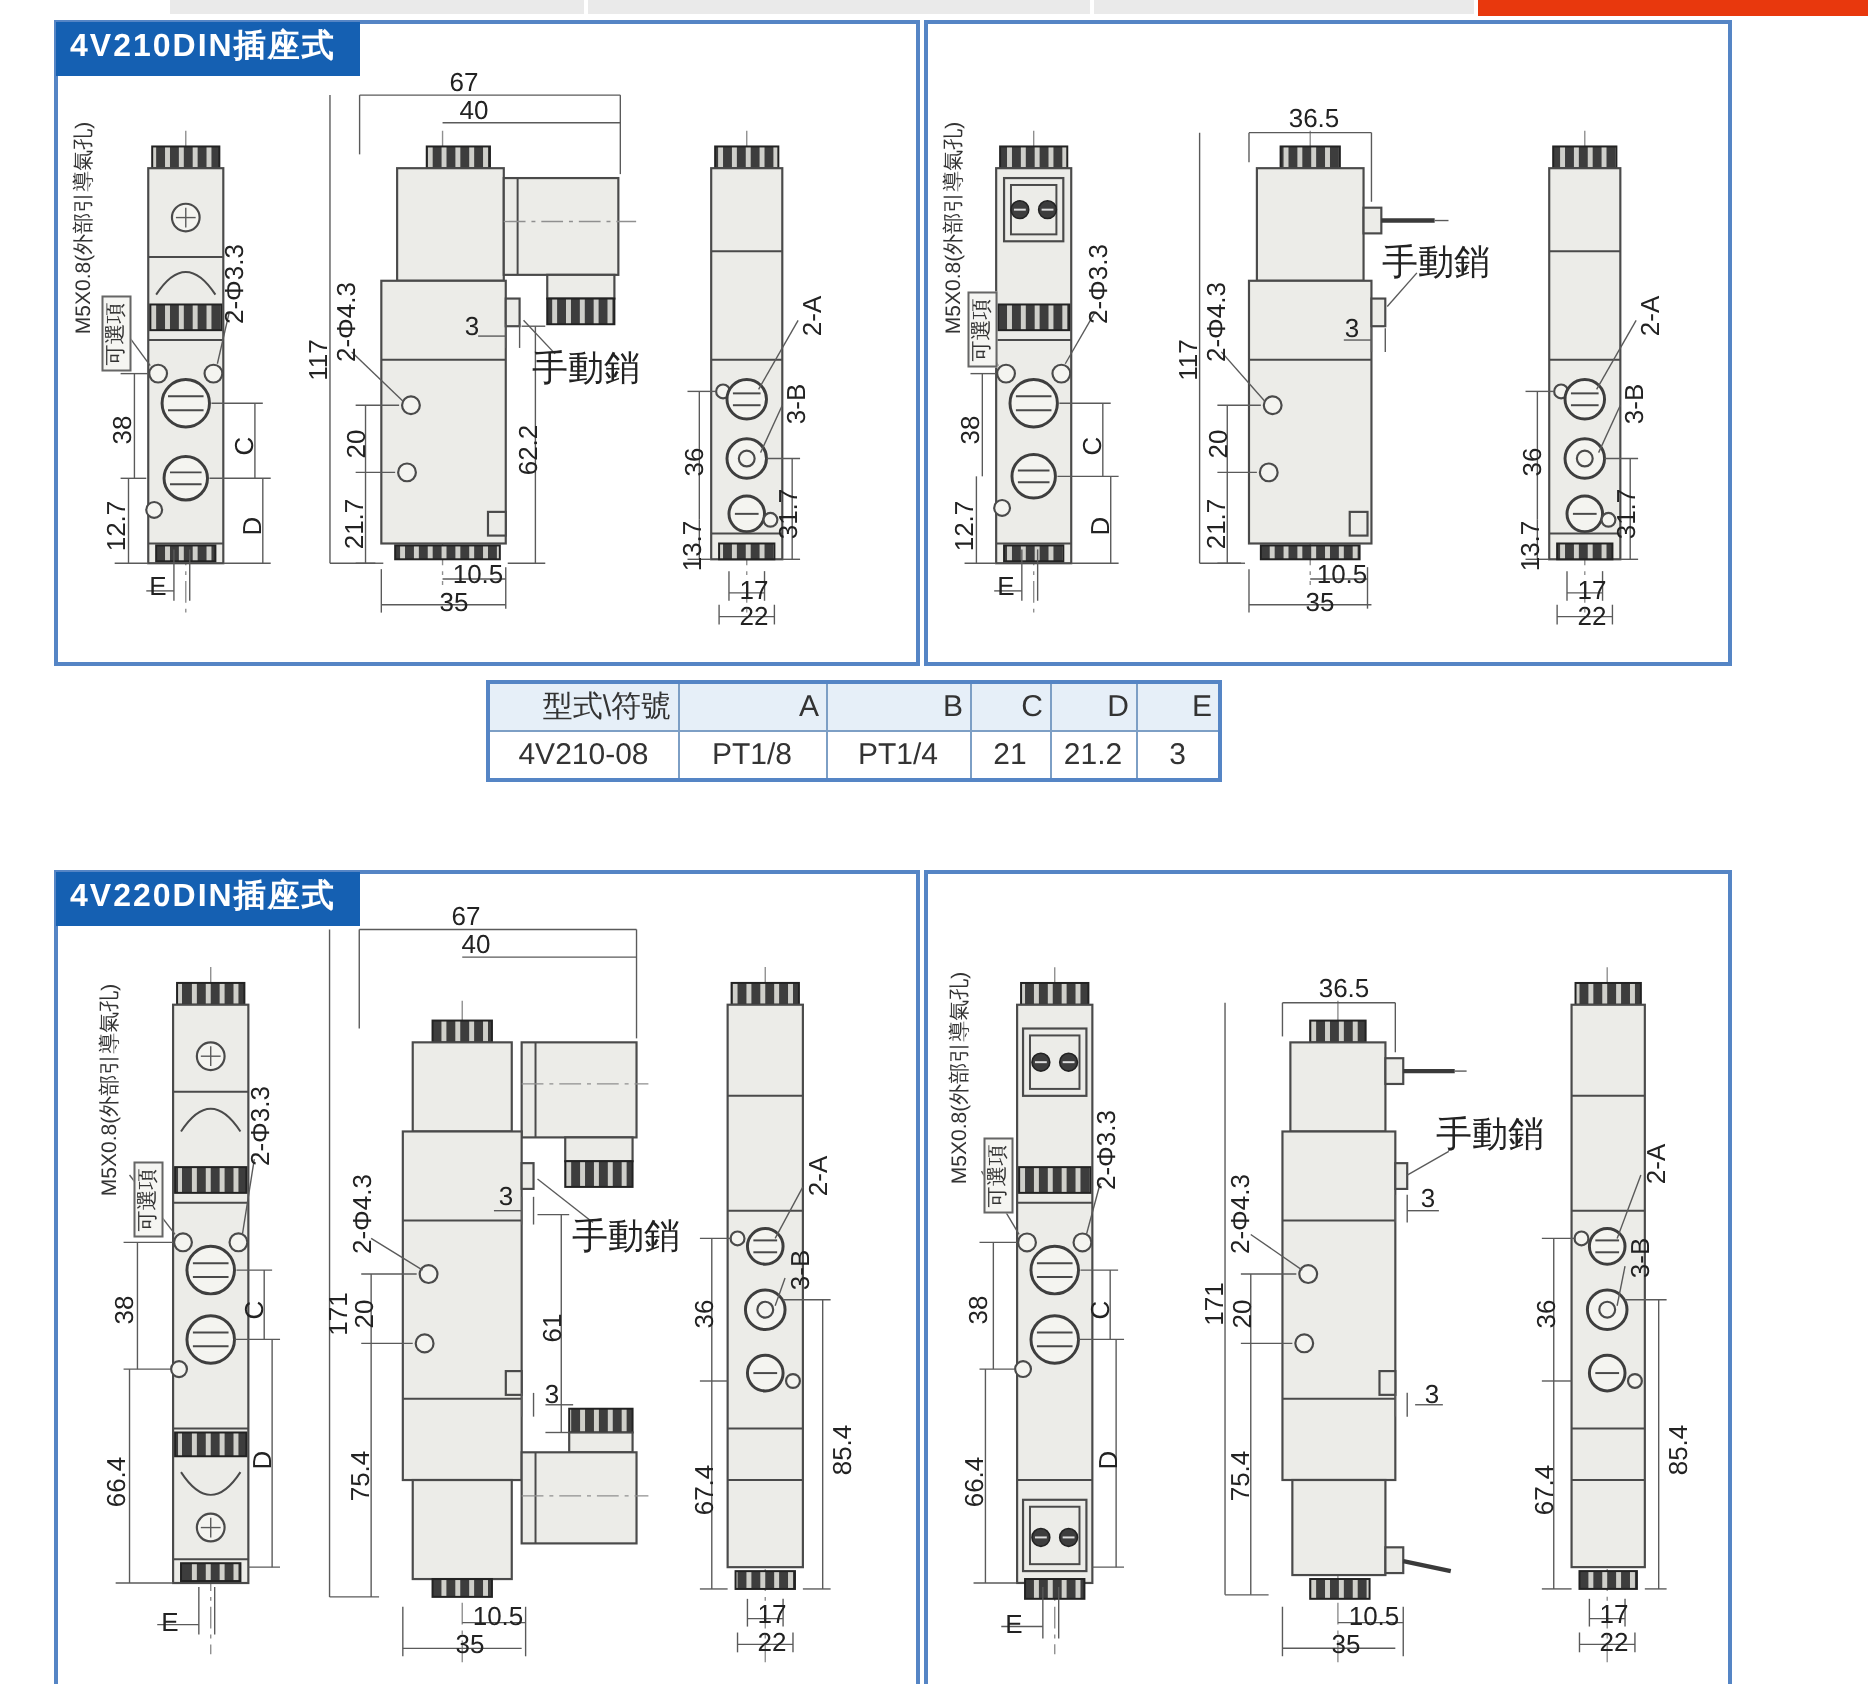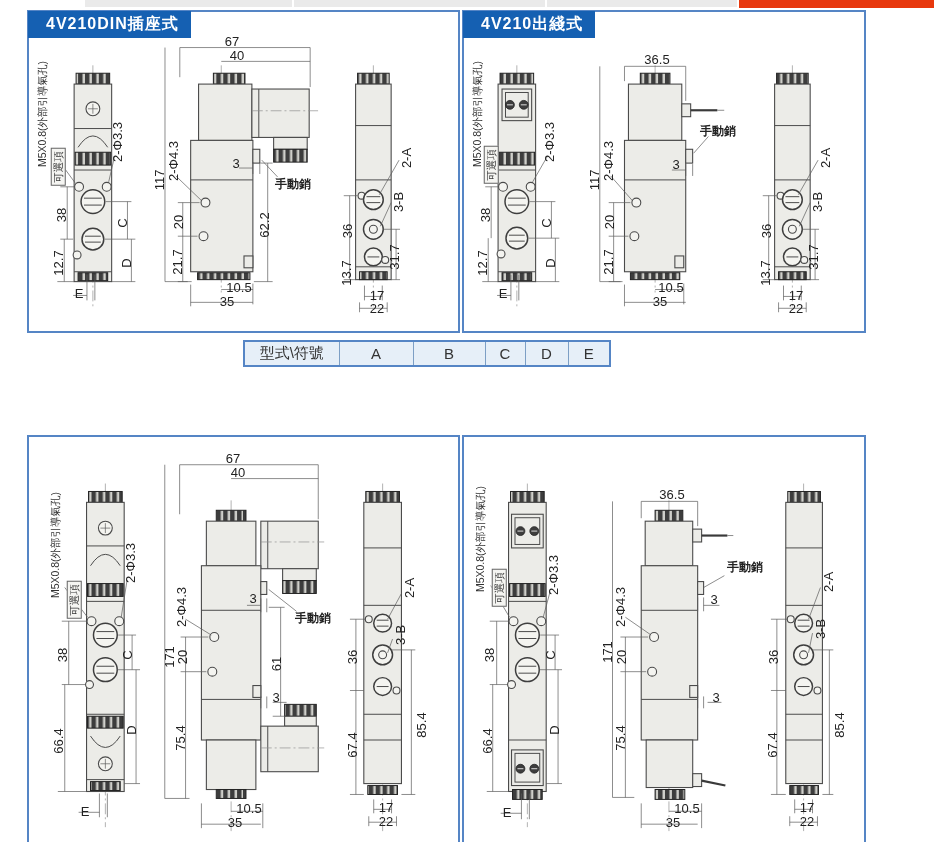--- a/index.html
+++ b/index.html
@@ -11,48 +11,48 @@
   .topstrip{position:absolute;left:85px;top:0;width:652px;height:7px;background:#eaeaea;}
   .tick{position:absolute;top:0;width:2px;height:7px;background:#fff;}
   .accent{position:absolute;left:739px;top:0;width:195px;height:8px;
           background:var(--accent-orange,#e8380d);}
 
   
   .panel{position:absolute;border:2px solid var(--border-blue,#5585c5);
          background:#fff;box-sizing:border-box;}
   .panel-header{position:absolute;top:-1px;left:-1px;
          background:var(--header-blue,#1560b2);color:#fff;font-weight:700;
-         font-size:16px;line-height:20px;padding:3px 12px 4px 18px;letter-spacing:1px;
+         font-size:16px;line-height:20px;padding:3px 12px 4px 7px;letter-spacing:1px;
          white-space:nowrap;}
 
   .draw{position:absolute;inset:0;width:100%;height:100%;}
   svg .bf{fill:#ecece8;stroke:#4a4a4a;stroke-width:1.1;}
   svg .ln{stroke:#4a4a4a;stroke-width:1;fill:none;}
   svg .tn{stroke:#5a5a5a;stroke-width:0.7;fill:none;}
   svg .cl{stroke:#8f8f8f;stroke-width:0.7;fill:none;stroke-dasharray:11 3 2 3;}
   svg .pt{fill:#f4f4f0;stroke:#3e3e3e;stroke-width:1.5;}
   svg .sc{fill:#f4f4f0;stroke:#4a4a4a;stroke-width:1.1;}
   svg .hole{fill:#3d3d3d;stroke:#222;stroke-width:0.8;}
   svg .nd{stroke:#3a3a3a;stroke-width:2.2;fill:none;}
 
   .labels{position:absolute;inset:0;pointer-events:none;}
   .dim{position:absolute;transform:translate(-50%,-50%);font-size:13px;color:#222;
        white-space:nowrap;line-height:1;}
   .dim.rot{transform:translate(-50%,-50%) rotate(-90deg);}
   .dim.sm{font-size:10.5px;color:#333;}
   .dim.box{border:1px solid #666;padding:1px 2px;background:#f5f5f2;}
-  .dim.cjk{font-size:12px;font-weight:bold;}
+  .dim.cjk{font-size:18px;}
 
   
   .specs{position:absolute;left:243px;top:340px;border-collapse:collapse;
          font-size:15px;color:#333;background:#fff;
          border:2px solid var(--border-blue,#5585c5);table-layout:fixed;}
   .specs th,.specs td{border:1px solid #7d9fc5;text-align:center;
          padding:1px 3px;height:21px;overflow:hidden;}
-  .specs thead th{background:var(--table-header-bg,#e6eff8);font-weight:400;}
+  .specs thead th{background:var(--table-header-bg,#e6eff8);font-weight:400;text-align:right;}
   .specs tbody tr:nth-child(2) td{background:var(--table-row-alt,#d9e7f4);}
 </style>
 </head>
 <body>
 
 <div class="stage">
 
   <div class="topstrip">
     <div class="tick" style="left:207px"></div>
     <div class="tick" style="left:460px"></div>
@@ -353,21 +353,20 @@
         <span class="dim" style="left: 207px; top: 275px;">10.5</span>
         <span class="dim" style="left: 196px; top: 289px;">35</span>
         <span class="dim rot" style="left: 302px; top: 219px;">36</span>
         <span class="dim rot" style="left: 301px; top: 261px;">13.7</span>
         <span class="dim rot" style="left: 349px; top: 245px;">31.7</span>
         <span class="dim rot" style="left: 361px; top: 146px;">2-A</span>
         <span class="dim rot" style="left: 353px; top: 190px;">3-B</span>
         <span class="dim" style="left: 332px; top: 283px;">17</span>
         <span class="dim" style="left: 332px; top: 296px;">22</span>
       </div>
-    <div class="panel-header">4V210出綫式</div>
   </section>
 
   <table class="specs">
     <colgroup>
         <col style="width:95px">
         <col style="width:74px">
         <col style="width:72px">
         <col style="width:40px">
         <col style="width:43px">
         <col style="width:42px">
@@ -376,20 +375,28 @@
       <tr>
         <th>型式\符號</th>
         <th>A</th>
         <th>B</th>
         <th>C</th>
         <th>D</th>
         <th>E</th>
       </tr>
     </thead>
     <tbody>
+      <tr>
+        <td>4V210-08</td>
+        <td>PT1/8</td>
+        <td>PT1/4</td>
+        <td>21</td>
+        <td>21.2</td>
+        <td>3</td>
+      </tr>
     </tbody>
   </table>
 
   <section class="panel" style="left:27px;top:435px;width:433px;height:410px">
     <svg class="draw" viewBox="0 0 433 410">
       <defs>
           <pattern id="k2" width="7" height="14" patternUnits="userSpaceOnUse">
         <rect width="7" height="14" fill="#3d3d3d"></rect>
             <rect x="4.5" width="2.5" height="14" fill="#cfcfca"></rect>
           </pattern>
@@ -551,20 +558,21 @@
         <span class="dim" style="left: 220px; top: 371px;">10.5</span>
         <span class="dim" style="left: 206px; top: 385px;">35</span>
         <span class="dim rot" style="left: 323px; top: 220px;">36</span>
         <span class="dim rot" style="left: 323px; top: 308px;">67.4</span>
         <span class="dim rot" style="left: 392px; top: 288px;">85.4</span>
         <span class="dim rot" style="left: 380px; top: 151px;">2-A</span>
         <span class="dim rot" style="left: 371px; top: 198px;">3-B</span>
         <span class="dim" style="left: 357px; top: 370px;">17</span>
         <span class="dim" style="left: 357px; top: 384px;">22</span>
       </div>
+    <div class="panel-header">4V220DIN插座式</div>
   </section>
 
   <section class="panel" style="left:462px;top:435px;width:404px;height:410px">
     <svg class="draw" viewBox="0 0 404 410">
       <defs>
           <pattern id="k3" width="7" height="14" patternUnits="userSpaceOnUse">
         <rect width="7" height="14" fill="#3d3d3d"></rect>
             <rect x="4.5" width="2.5" height="14" fill="#cfcfca"></rect>
           </pattern>
         </defs>

